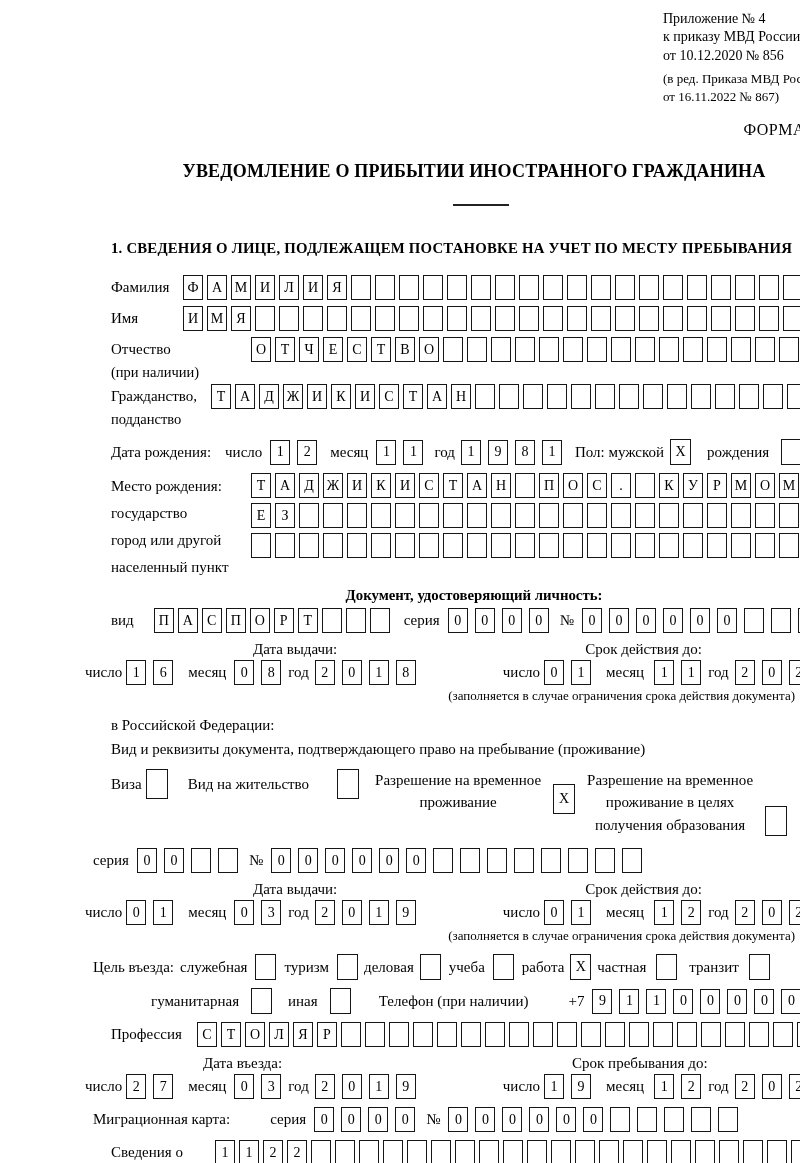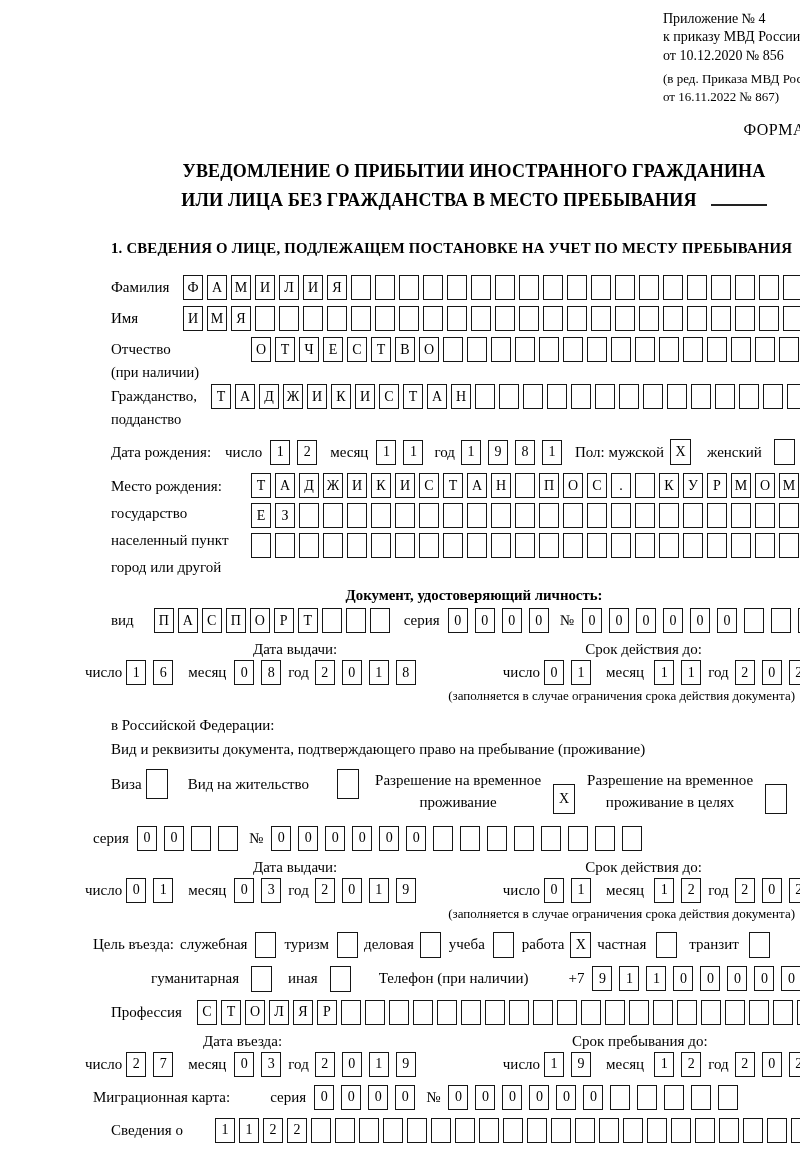--- a/index.html
+++ b/index.html
@@ -70,21 +70,21 @@
     <div>к приказу МВД России</div>
     <div>от 10.12.2020 № 856</div>
     <div class="small gap">(в ред. Приказа МВД России</div>
     <div class="small">от 16.11.2022 № 867)</div>
   </div>
 
   <div class="forma">ФОРМА</div>
 
   <div class="title">
     <div>УВЕДОМЛЕНИЕ О ПРИБЫТИИ ИНОСТРАННОГО ГРАЖДАНИНА</div>
-    <div><span>ИЛИ ЛИЦА БЕЗ ГРАЖДАНСТВА В МЕСТО ПРЕБЫВАНИЯ</span><span class="blank-line"></span></div>
+    <div><span class="blank-line"></span></div>
   </div>
 
   <div class="section-heading">1. СВЕДЕНИЯ О ЛИЦЕ, ПОДЛЕЖАЩЕМ ПОСТАНОВКЕ НА УЧЕТ ПО МЕСТУ ПРЕБЫВАНИЯ</div>
 
   <div class="row mt18">
     <span class="lbl w72">Фамилия</span>
     <span class="cells">
         <span class="cell">Ф</span>
         <span class="cell">А</span>
         <span class="cell">М</span>
@@ -228,32 +228,32 @@
     <span class="cells spread ml6">
         <span class="cell">1</span>
         <span class="cell">9</span>
         <span class="cell">8</span>
         <span class="cell">1</span>
       </span>
     <span class="lbl ml6">Пол: мужской</span>
     <span class="cells cbx ml6">
         <span class="cell">X</span>
       </span>
-    <span class="lbl ml16">женский</span>
+    <span class="lbl ml16">рождения</span>
     <span class="cells cbx ml12">
         <span class="cell"></span>
       </span>
   </div>
 
   <div class="block">
     <div class="lbl-col w140">
       <div>Место рождения:</div>
       <div>государство</div>
+      <div>город или другой</div>
       <div>населенный пункт</div>
-      <div>город или другой</div>
     </div>
     <div class="cells-col">
       <span class="cells">
           <span class="cell">Т</span>
           <span class="cell">А</span>
           <span class="cell">Д</span>
           <span class="cell">Ж</span>
           <span class="cell">И</span>
           <span class="cell">К</span>
           <span class="cell">И</span>
@@ -436,20 +436,21 @@
         <div>проживание</div>
       </span>
       <span class="cells cbx-lg ml12">
           <span class="cell">X</span>
         </span>
     </span>
     <span class="cb-item ml12">
       <span class="cb-label">
         <div>Разрешение на временное</div>
         <div>проживание в целях</div>
+        <div>получения образования</div>
       </span>
       <span class="cells cbx-lg ml12">
           <span class="cell"></span>
         </span>
     </span>
   </div>
 
   <div class="row mt12 outdent-sm">
     <span class="lbl">серия</span>
     <span class="cells spread ml8">

